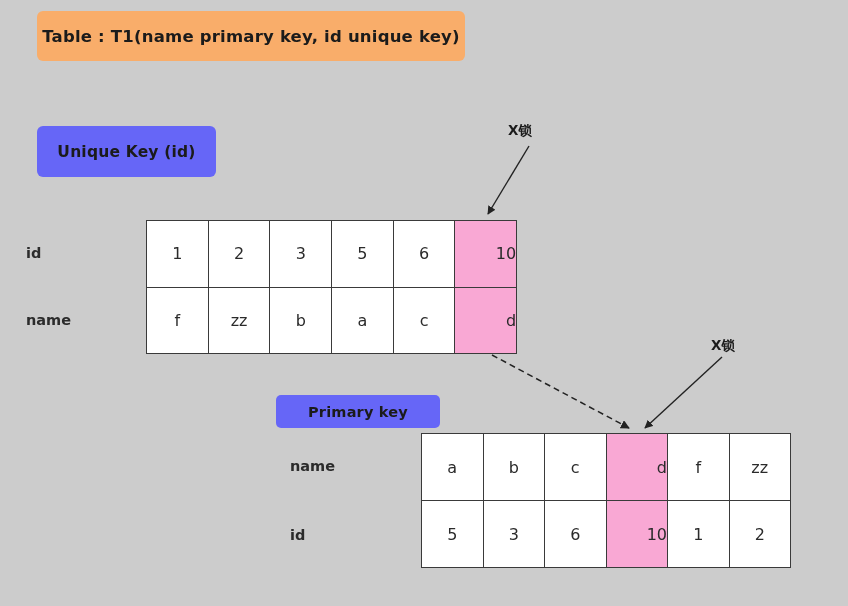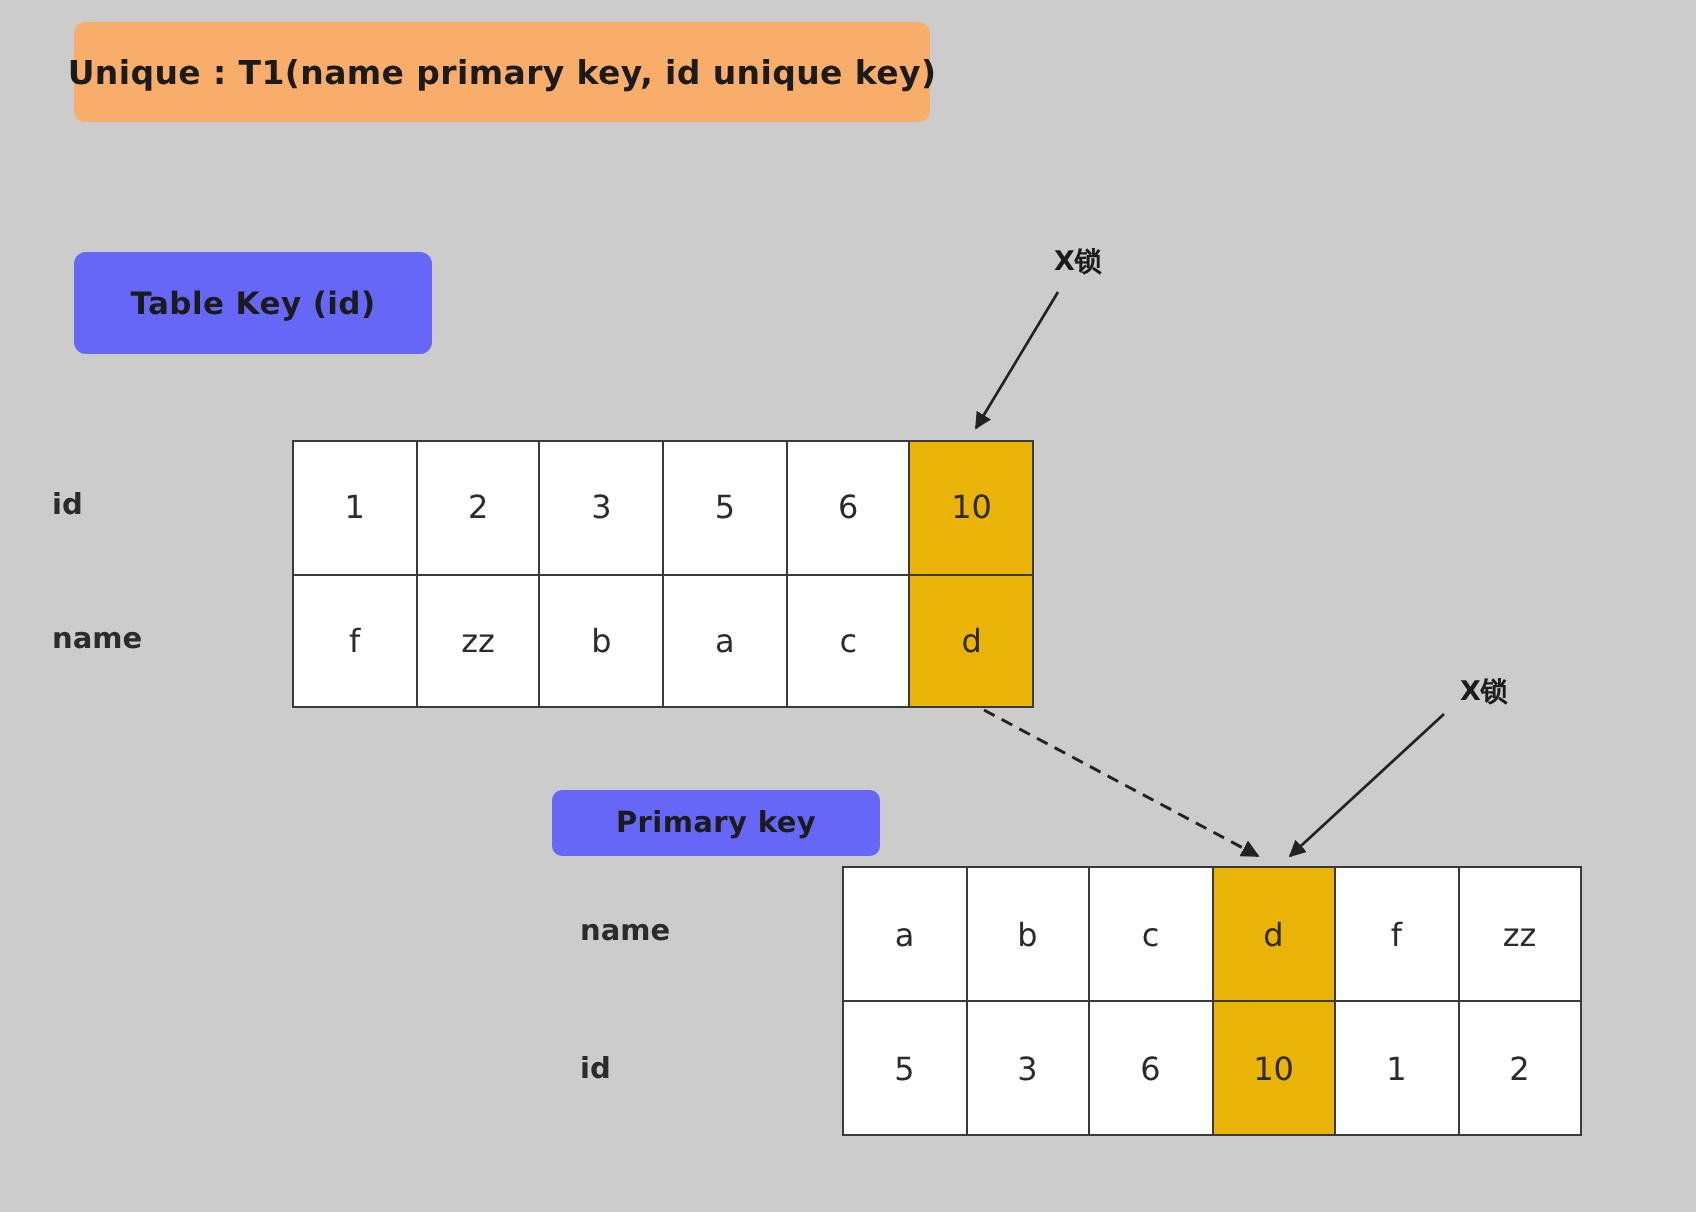--- a/index.html
+++ b/index.html
@@ -70,21 +70,22 @@
   .grid td {
     border: 1.3px solid #3a3a3a;
     background: #ffffff;
     text-align: center;
     vertical-align: middle;
     font-size: 16px;
     color: #2b2b2b;
     font-family: "DejaVu Sans", "Liberation Sans", sans-serif;
   }
   .grid td.hl {
-    background: #eab308;
+    background: #f9a8d4;
+    text-align: right;
   }
 
   #grid-unique { left: 146px; top: 220px; }
   #grid-unique td { width: 61.7px; height: 66.5px; }
 
   #grid-primary { left: 421px; top: 433px; }
   #grid-primary td { width: 61.5px; height: 67px; }
 
   
   .row-label {
@@ -100,41 +101,40 @@
   #label-primary-name{ left: 290px; top: 458px; width: 111px; }
   #label-primary-id  { left: 290px; top: 527px; width: 111px; }
 
   
   .anno {
     position: absolute;
     font-weight: bold;
     font-size: 13.5px;
     color: #1b1b1b;
     white-space: nowrap;
-    margin-left: 19px;
   }
   #anno-lock-1 { left: 508px; top: 122px; }
   #anno-lock-2 { left: 711px; top: 337px; }
 
   
   #arrows {
     position: absolute;
     left: 0; top: 0;
     width: 848px; height: 606px;
     pointer-events: none;
   }
 </style>
 </head>
 <body>
 
 <div id="canvas">
 
-  <div class="badge" id="title-banner">Unique : T1(name  primary  key, id  unique  key)</div>
-
-  <div class="badge" id="unique-key-badge">Table  Key  (id)</div>
+  <div class="badge" id="title-banner">Table : T1(name  primary  key, id  unique  key)</div>
+
+  <div class="badge" id="unique-key-badge">Unique  Key  (id)</div>
 
   <div class="badge" id="primary-key-badge">Primary key</div>
 
   <div class="row-label" id="label-unique-id">id</div>
   <div class="row-label" id="label-unique-name">name</div>
 
   <table class="grid" id="grid-unique">
     <tbody>
       <tr>
         <td>1</td>

